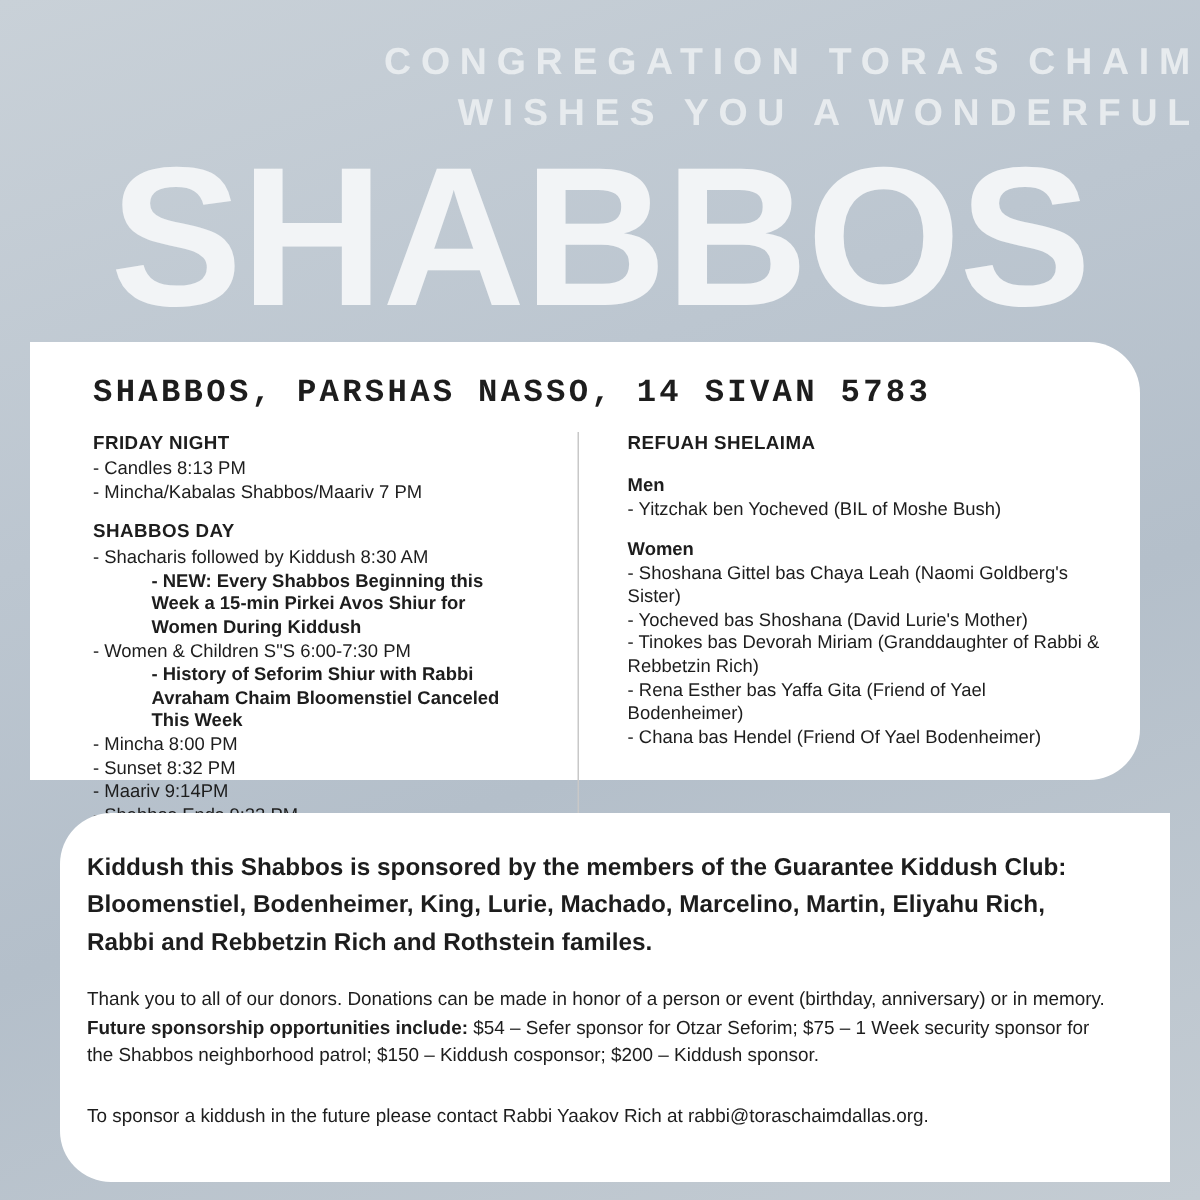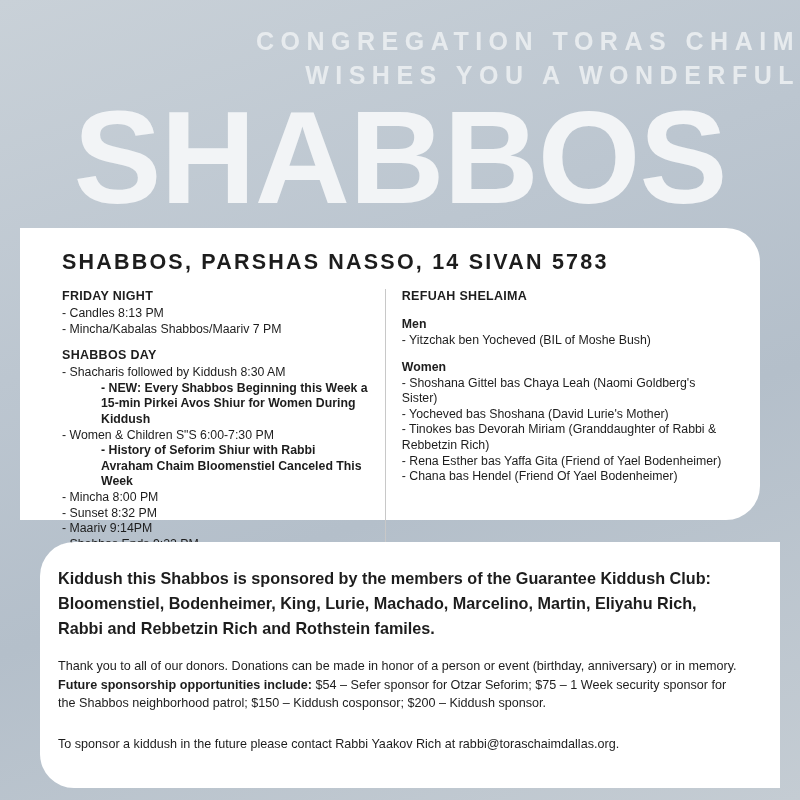--- a/index.html
+++ b/index.html
@@ -59,25 +59,27 @@
     border-radius: 0 34px 34px 0;
     box-sizing: border-box;
     padding: 18px 26px 10px 22px;
   }
   .card-title {
     font-size: 21.5px;
     font-weight: bold;
     letter-spacing: 2.2px;
     color: #1d1d1d;
     margin: 4px 0 14px 20px;
+    font-family: Liberation Mono, monospace;
   }
   .columns {
     display: flex;
     position: relative;
     padding-left: 20px;
+    gap: 16px;
   }
   .col-left {
     width: 330px;
     padding-right: 16px;
     box-sizing: border-box;
   }
   .col-divider {
     width: 1px;
     background: #c8c8c8;
     margin: 0 16px 0 0;

